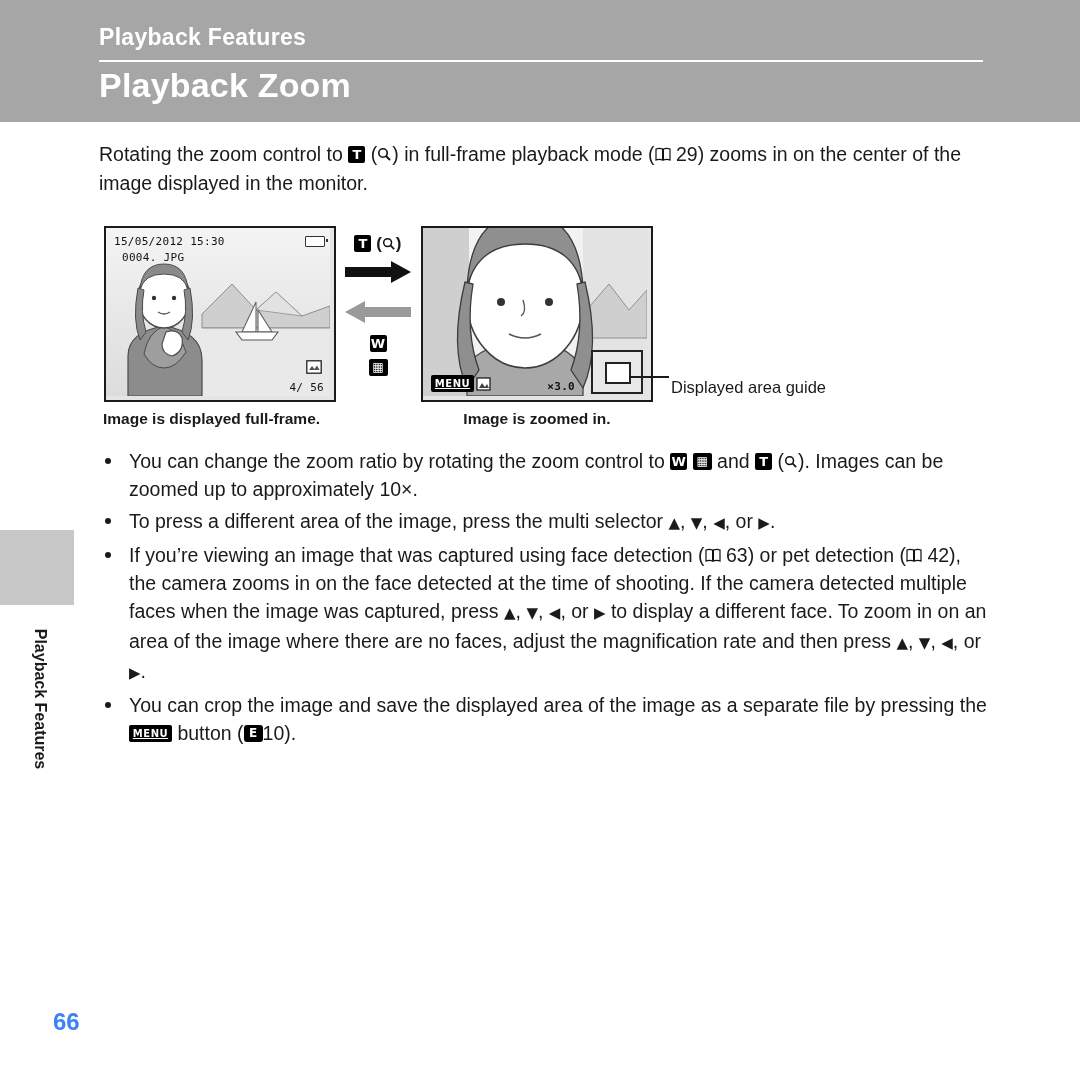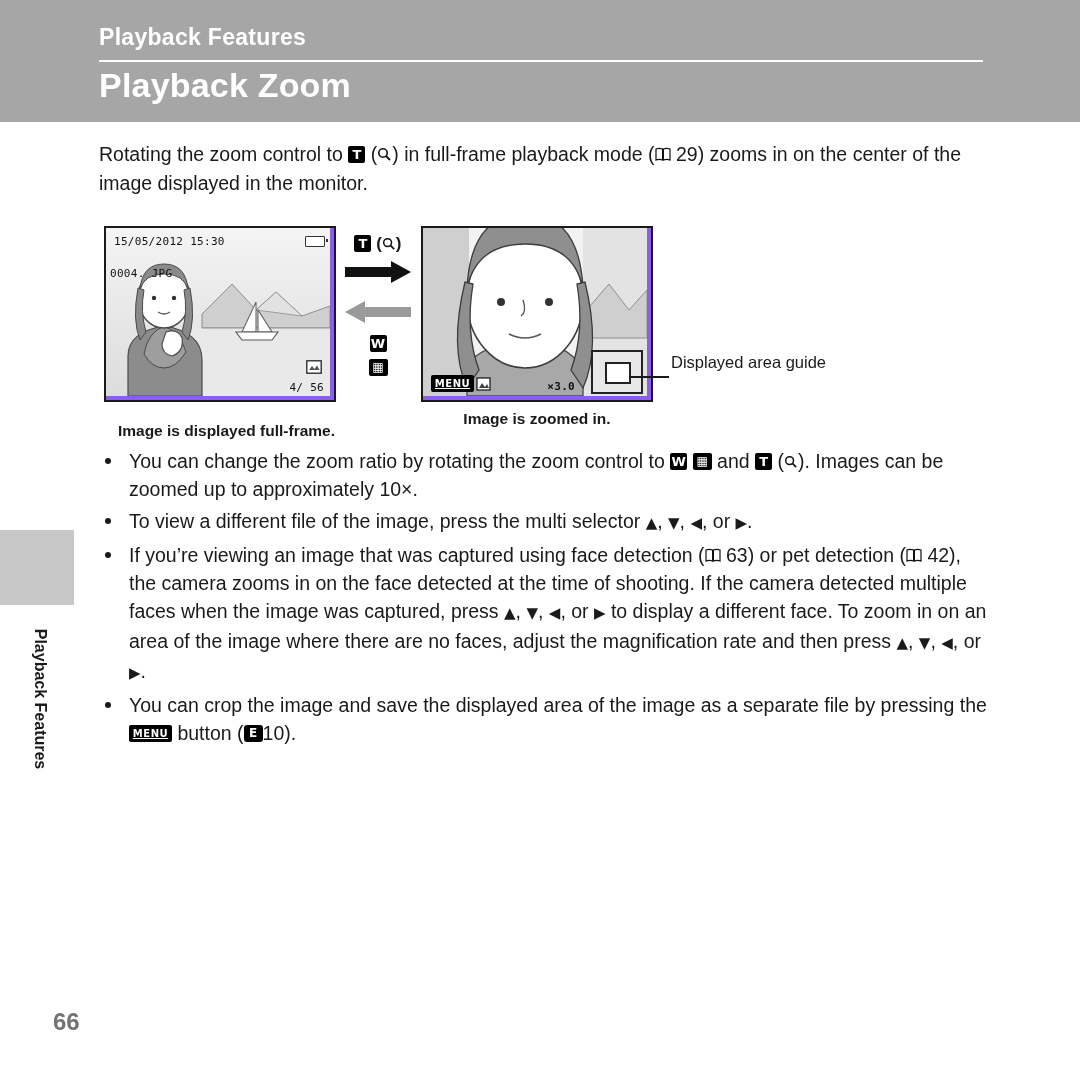--- a/index.html
+++ b/index.html
@@ -143,33 +143,33 @@
 
   
   .figure {
     position: relative;
     margin-top: 28px;
     height: 205px;
   }
   .lcd {
     position: absolute;
     border: 2px solid #1a1a1a;
-    background: #8b5cf6;
+    background: #e5e5e5;
     overflow: hidden;
   }
   .lcd1 { left: 5px; top: 0; width: 228px; height: 172px; }
   .lcd2 { left: 322px; top: 0; width: 228px; height: 172px; }
 
   .cap {
     position: absolute;
     font-size: 15.5px;
     font-weight: bold;
     color: #1a1a1a;
   }
-  .cap1 { left: 4px; top: 196px; width: 232px; text-align: right; }
+  .cap1 { left: 4px; top: 184px; width: 232px; text-align: left; }
   .cap2 { left: 322px; top: 184px; width: 232px; text-align: center; }
 
   .zoomlabels {
     position: absolute;
     left: 240px; top: 8px;
     width: 78px;
     text-align: center;
   }
   .zl-row {
     font-size: 17px;
@@ -179,21 +179,21 @@
   }
   .arrow-right, .arrow-left {
     width: 66px; height: 22px;
     position: relative;
     margin: 7px auto;
   }
 
   .guide-label {
     position: absolute;
     left: 572px;
-    top: 127px;
+    top: 152px;
     font-size: 16.5px;
     color: #1a1a1a;
     white-space: nowrap;
   }
   .guide-line {
     position: absolute;
     left: 530px; top: 150px;
     width: 40px; height: 2px;
     background: #1a1a1a;
   }
@@ -218,21 +218,21 @@
     background: #1a1a1a;
   }
 
   
   .pagenum {
     position: absolute;
     left: 53px;
     top: 1008px;
     font-size: 24px;
     font-weight: bold;
-    color: #737373;
+    color: #3b82f6;
   }
 
   
   .lcd-txt {
     position: absolute;
     font-family: "DejaVu Sans Mono", monospace;
     font-size: 11px;
     color: #111;
     letter-spacing: 0.3px;
   }
@@ -305,21 +305,21 @@
         <path d="M34 62 Q36 36 58 36 Q80 36 82 62 Q78 46 58 46 Q38 46 34 62 Z" fill="#8a8a8a" stroke="#4a4a4a" stroke-width="1"></path>
         <path d="M32 60 Q26 92 34 112 L40 104 Q34 84 38 62 Z" fill="#8a8a8a" stroke="#4a4a4a" stroke-width="1"></path>
         <path d="M84 60 Q90 92 82 112 L76 104 Q82 84 78 62 Z" fill="#8a8a8a" stroke="#4a4a4a" stroke-width="1"></path>
         <circle cx="48" cy="70" r="2.2" fill="#333"></circle>
         <circle cx="68" cy="70" r="2.2" fill="#333"></circle>
         <path d="M52 84 Q58 88 64 84" fill="none" stroke="#555" stroke-width="1.3"></path>
 
         <path d="M60 104 Q72 100 76 110 Q78 124 66 128 Q56 126 56 116 Z" fill="#fff" stroke="#4a4a4a" stroke-width="1.1"></path>
       </svg>
       <div class="lcd-txt" style="left:8px; top:7px;">15/05/2012  15:30</div>
-      <div class="lcd-txt" style="left:4px; top:23px;margin-top:16px;">0004. JPG</div>
+      <div class="lcd-txt" style="left:16px; top:23px;">0004. JPG</div>
       <div class="batt" style="right:9px; top:8px;"></div>
       <div class="lcd-txt" style="right:10px; bottom:6px;">4/  56</div>
       <svg style="position:absolute; right:12px; bottom:26px;" width="16" height="14" viewBox="0 0 16 14">
         <rect x="0.8" y="0.8" width="14.4" height="12.4" fill="#fff" stroke="#222" stroke-width="1.3"></rect>
         <path d="M3 10 L6 6 L8.5 9 L11 5.5 L13.5 10 Z" fill="#555"></path>
       </svg>
     </div>
 
     <div class="zoomlabels">
       <div class="zl-row">
@@ -387,21 +387,21 @@
   <div class="bullets">
 
     <div class="bullet">
       <span>You can change the zoom ratio by rotating the zoom control to </span><span class="ic ic-w">W</span> <span class="ic ic-sq">▦</span><span> and </span><span class="ic ic-t">T</span> <span>(<svg width="14" height="14" viewBox="0 0 15 15" style="vertical-align:middle;position:relative;top:-1px">
             <circle cx="6" cy="6" r="4.2" fill="none" stroke="#111" stroke-width="1.6"></circle>
             <line x1="9" y1="9" x2="13" y2="13" stroke="#111" stroke-width="1.8"></line>
           </svg>)</span><span>. Images can be zoomed up to approximately 10×.</span>
     </div>
 
     <div class="bullet">
-      <span>To view a different file of the image, press the multi selector </span><span class="arrow-g">▲</span><span>, </span><span class="arrow-g">▼</span><span>, </span><span class="arrow-g">◀</span><span>, or </span><span class="arrow-g">▶</span><span>.</span>
+      <span>To press a different area of the image, press the multi selector </span><span class="arrow-g">▲</span><span>, </span><span class="arrow-g">▼</span><span>, </span><span class="arrow-g">◀</span><span>, or </span><span class="arrow-g">▶</span><span>.</span>
     </div>
 
     <div class="bullet">
       <span>If you’re viewing an image that was captured using face detection (</span><svg class="book" viewBox="0 0 16 15">
           <path d="M1 2 Q4.5 0.6 7.6 2 L7.6 13 Q4.5 11.6 1 13 Z" fill="none" stroke="#111" stroke-width="1.2"></path>
           <path d="M15 2 Q11.5 0.6 8.4 2 L8.4 13 Q11.5 11.6 15 13 Z" fill="none" stroke="#111" stroke-width="1.2"></path>
         </svg> <span>63</span><span>) or pet detection (</span><svg class="book" viewBox="0 0 16 15">
           <path d="M1 2 Q4.5 0.6 7.6 2 L7.6 13 Q4.5 11.6 1 13 Z" fill="none" stroke="#111" stroke-width="1.2"></path>
           <path d="M15 2 Q11.5 0.6 8.4 2 L8.4 13 Q11.5 11.6 15 13 Z" fill="none" stroke="#111" stroke-width="1.2"></path>
         </svg> <span>42</span><span>), the camera zooms in on the face detected at the time of shooting. If the camera detected multiple faces when the image was captured, press </span><span class="arrow-g">▲</span><span>, </span><span class="arrow-g">▼</span><span>, </span><span class="arrow-g">◀</span><span>, or </span><span class="arrow-g">▶</span><span> to display a different face. To zoom in on an area of the image where there are no faces, adjust the magnification rate and then press </span><span class="arrow-g">▲</span><span>, </span><span class="arrow-g">▼</span><span>, </span><span class="arrow-g">◀</span><span>, or </span><span class="arrow-g">▶</span><span>.</span>

